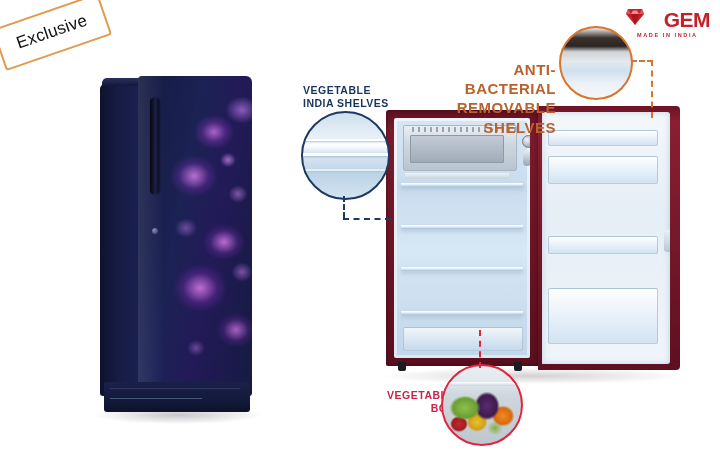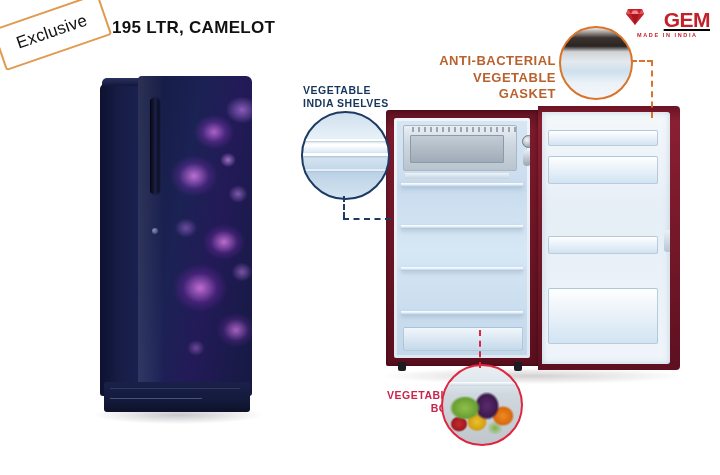--- a/index.html
+++ b/index.html
@@ -33,21 +33,21 @@
     position:absolute;left:112px;top:18px;
     font-size:17px;font-weight:bold;color:#111;
     letter-spacing:.3px;white-space:nowrap;
   }
 
   
   #brand-logo{
     position:absolute;right:10px;top:8px;
     display:flex;flex-direction:column;align-items:center;
   }
-  #brand-row{display:flex;align-items:center;gap:19px;text-decoration:underline;}
+  #brand-row{display:flex;align-items:center;gap:19px;}
   #brand-name{
     font-size:21px;font-weight:bold;color:#c4202a;
     letter-spacing:-.5px;line-height:1;
   }
   #brand-tag{
     font-size:5.5px;font-weight:bold;color:#c4202a;
     letter-spacing:1.6px;margin-top:2px;
   }
 
   
@@ -236,21 +236,21 @@
     position:absolute;left:0;top:16px;width:100%;height:4px;
     background:linear-gradient(180deg,#ffffff,#c8d4de);
   }
 
   
   .callout-label{position:absolute;font-weight:bold;line-height:1.28;}
   #shelf-label{
     left:303px;top:84px;font-size:10.5px;color:#17355c;letter-spacing:.5px;
   }
   #gasket-label{
-    left:438px;top:53px;font-size:13px;color:#b8622f;letter-spacing:.5px;
+    left:438px;top:60px;font-size:15px;color:#b8622f;letter-spacing:.5px;
     text-align:right;width:118px;
   }
   #veg-label{
     left:363px;top:389px;font-size:10.5px;color:#c8254a;letter-spacing:.5px;
     text-align:right;width:92px;
   }
 
   
   .conn{position:absolute;}
   .conn-v-navy{border-left:2px dashed #1c3a63;}
@@ -261,21 +261,20 @@
 </style>
 </head>
 <body>
 
 <div id="stage">
 
   <div id="exclusive-badge">
     <span>Exclusive</span>
   </div>
 
-  <div id="page-title">195 LTR, CAMELOT</div>
 
   <div id="brand-logo">
     <div id="brand-row">
       <span>
         <svg width="20" height="18" viewBox="0 0 20 18" aria-hidden="true">
           <path d="M3 1 H17 L19 6 L10 17 L1 6 Z" fill="#c4202a"></path>
           <path d="M3 1 L6 6 H1 Z" fill="#e2505a"></path>
           <path d="M17 1 L14 6 H19 Z" fill="#e2505a"></path>
           <path d="M6 6 H14 L10 17 Z" fill="#a8161f"></path>
           <path d="M6 6 L8 2.4 H12 L14 6 Z" fill="#f2888f"></path>
@@ -344,21 +343,21 @@
   <div id="shelf-circle" class="callout-circle">
     <div class="glass-line" style="top:26px"></div>
     <div class="glass-line" style="top:40px;height:3px"></div>
     <div class="glass-line" style="top:56px;opacity:.6"></div>
   </div>
   <div class="conn conn-v-navy" style="left:343px;top:196px;height:22px"></div>
   <div class="conn conn-h-navy" style="left:343px;top:218px;width:48px"></div>
 
   <div id="gasket-label" class="callout-label">
     <div>ANTI-BACTERIAL</div>
-    <div>VEGETABLE GASKET</div>
+    <div>REMOVABLE SHELVES</div>
   </div>
   <div id="gasket-circle" class="callout-circle"></div>
   <div class="conn conn-h-orange" style="left:631px;top:60px;width:22px"></div>
   <div class="conn conn-v-orange" style="left:651px;top:60px;height:58px"></div>
 
   <div id="veg-label" class="callout-label">
     <div>VEGETABLE</div>
     <div>BOX</div>
   </div>
   <div id="veg-circle" class="callout-circle">

